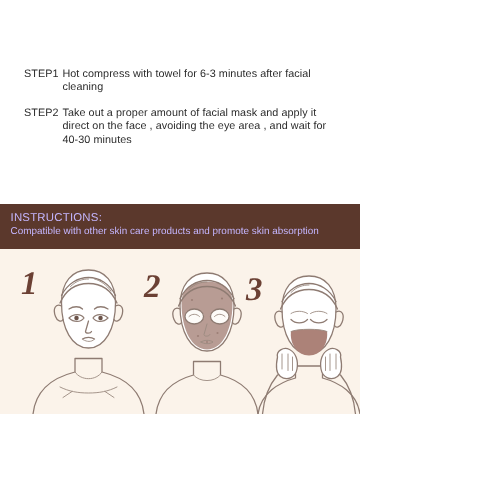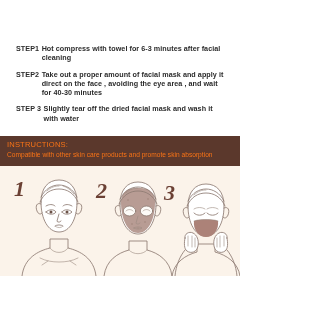--- a/index.html
+++ b/index.html
@@ -26,21 +26,20 @@
     position: absolute;
     left: 0;
     top: 44px;
     width: 240px;
   }
   .step {
     display: flex;
     align-items: flex-start;
     padding: 0 14px 0 16px;
     margin-bottom: 7px;
-    font-weight: bold;
   }
   .step-label {
     flex: 0 0 auto;
     font-size: 7.2px;
     line-height: 9.3px;
     letter-spacing: 0.05px;
     white-space: nowrap;
     padding-right: 2.6px;
   }
   .step-body {
@@ -52,21 +51,21 @@
   }
 
   
   .banner {
     position: absolute;
     left: 0;
     top: 136px;
     width: 240px;
     height: 30px;
     background: #5b382c;
-    color: #f97316;
+    color: #c4b5fd;
     box-sizing: border-box;
     padding: 4px 6px 0 7px;
   }
   .banner-title {
     font-size: 7.6px;
     line-height: 10px;
     letter-spacing: 0.15px;
   }
   .banner-sub {
     font-size: 6.6px;
@@ -122,24 +121,20 @@
     <div class="step">
       <span class="step-label">STEP1</span>
       <span class="step-body">Hot compress with towel for 6-3 minutes after facial cleaning</span>
     </div>
 
     <div class="step">
       <span class="step-label">STEP2</span>
       <span class="step-body">Take out a proper amount of facial mask and apply it direct on the face , avoiding the eye area , and wait for 40-30 minutes</span>
     </div>
 
-    <div class="step">
-      <span class="step-label">STEP 3</span>
-      <span class="step-body">Slightly tear off the dried facial mask and wash it with water</span>
-    </div>
 
   </div>
 
   <div class="banner">
     <div class="banner-title">INSTRUCTIONS:</div>
     <div class="banner-sub">Compatible with other skin care products and promote skin absorption</div>
   </div>
 
   <div class="illus">
     <svg viewBox="0 0 240 110" xmlns="http://www.w3.org/2000/svg">

